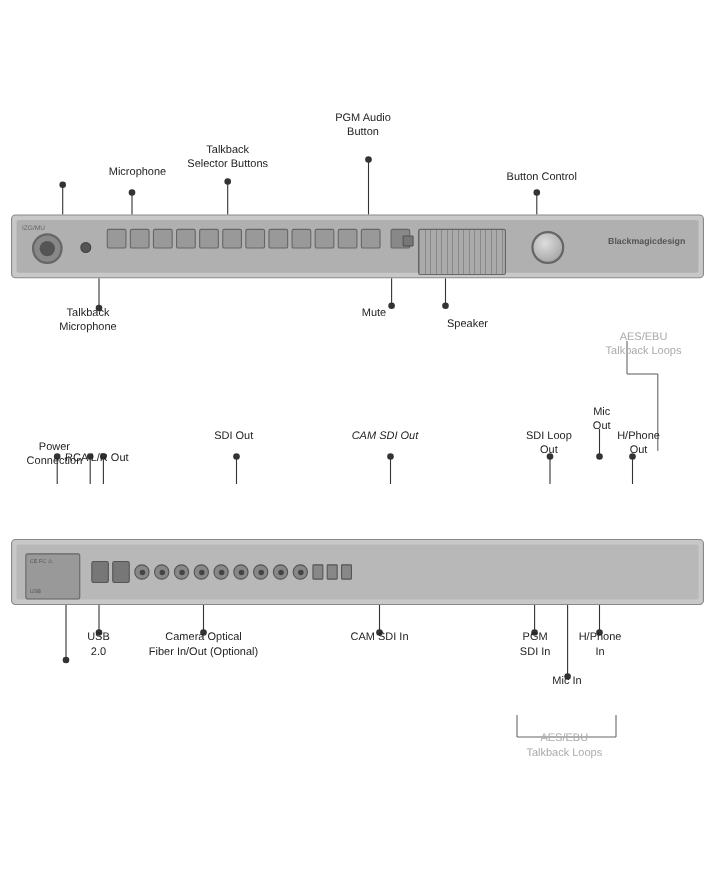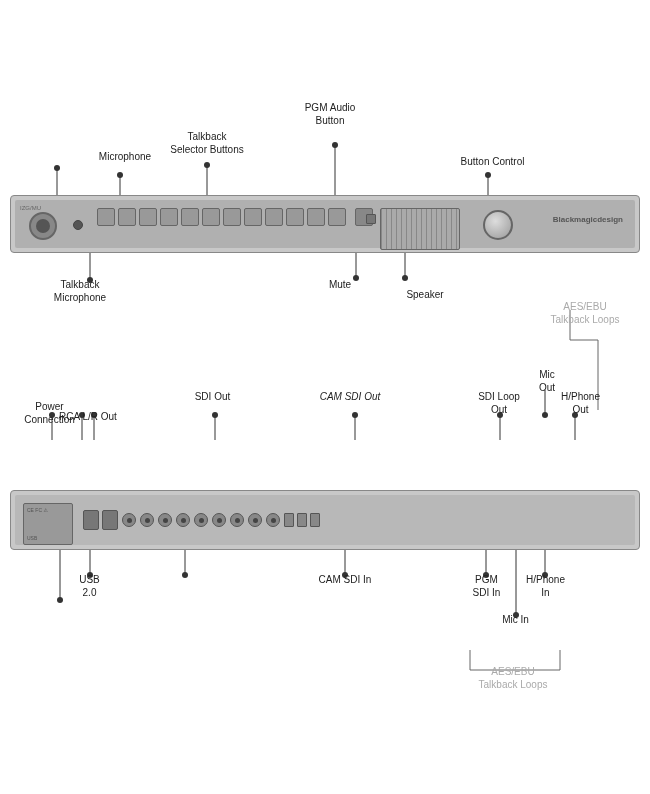--- a/index.html
+++ b/index.html
@@ -407,20 +407,21 @@
 
   <div class="label" style="left:22px; top:400px; width:55px;">Power<br>Connection</div>
 
   <div class="label" style="left:185px; top:390px; width:55px;">SDI Out</div>
 
   <div class="label" style="left:315px; top:390px; width:70px;font-style:italic;">CAM SDI Out</div>
 
   <div class="label" style="left:72px; top:573px; width:35px;">USB<br>2.0</div>
 
 
+  <div class="label" style="left:135px; top:573px; width:100px;">Camera Optical<br>Fiber In/Out (Optional)</div>
 
   <div class="label" style="left:310px; top:573px; width:70px;">CAM SDI In</div>
 
   <div class="label" style="left:464px; top:573px; width:45px;">PGM<br>SDI In</div>
 
   <div class="label" style="left:523px; top:573px; width:45px;">H/Phone<br>In</div>
 
   <div class="label" style="left:498px; top:613px; width:35px;">Mic In</div>
 
   <div class="label" style="left:473px; top:665px; width:80px; color:#aaa;">AES/EBU<br>Talkback Loops</div>

